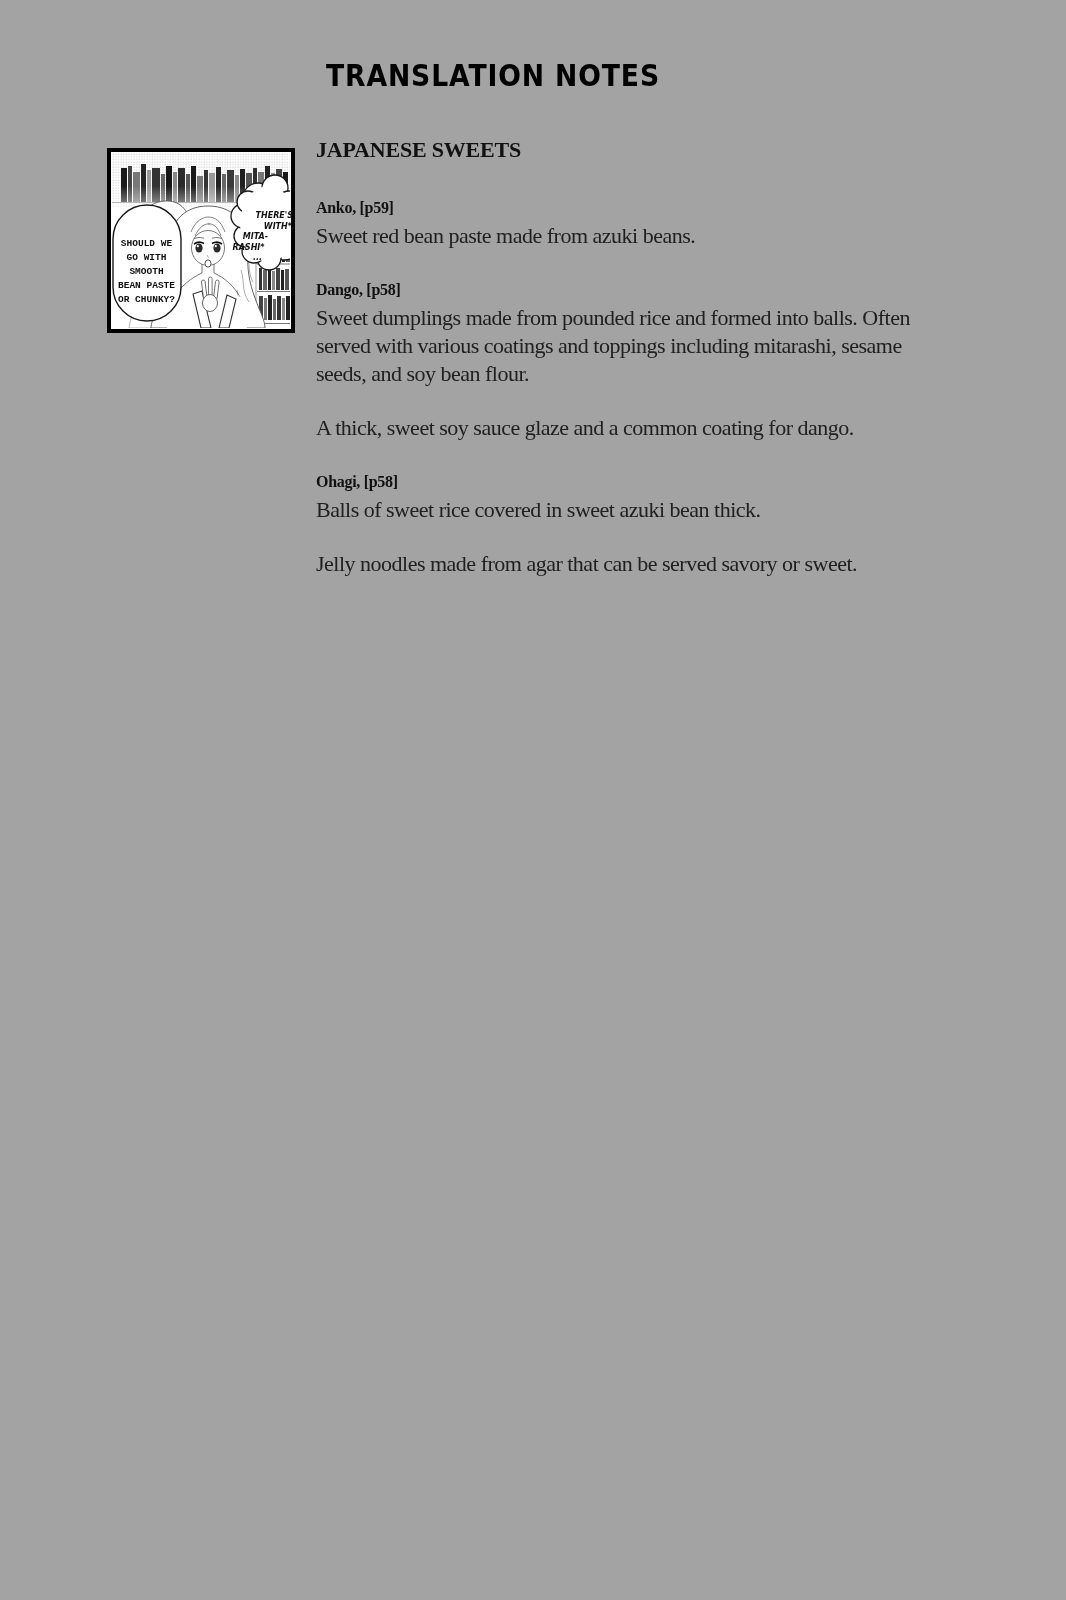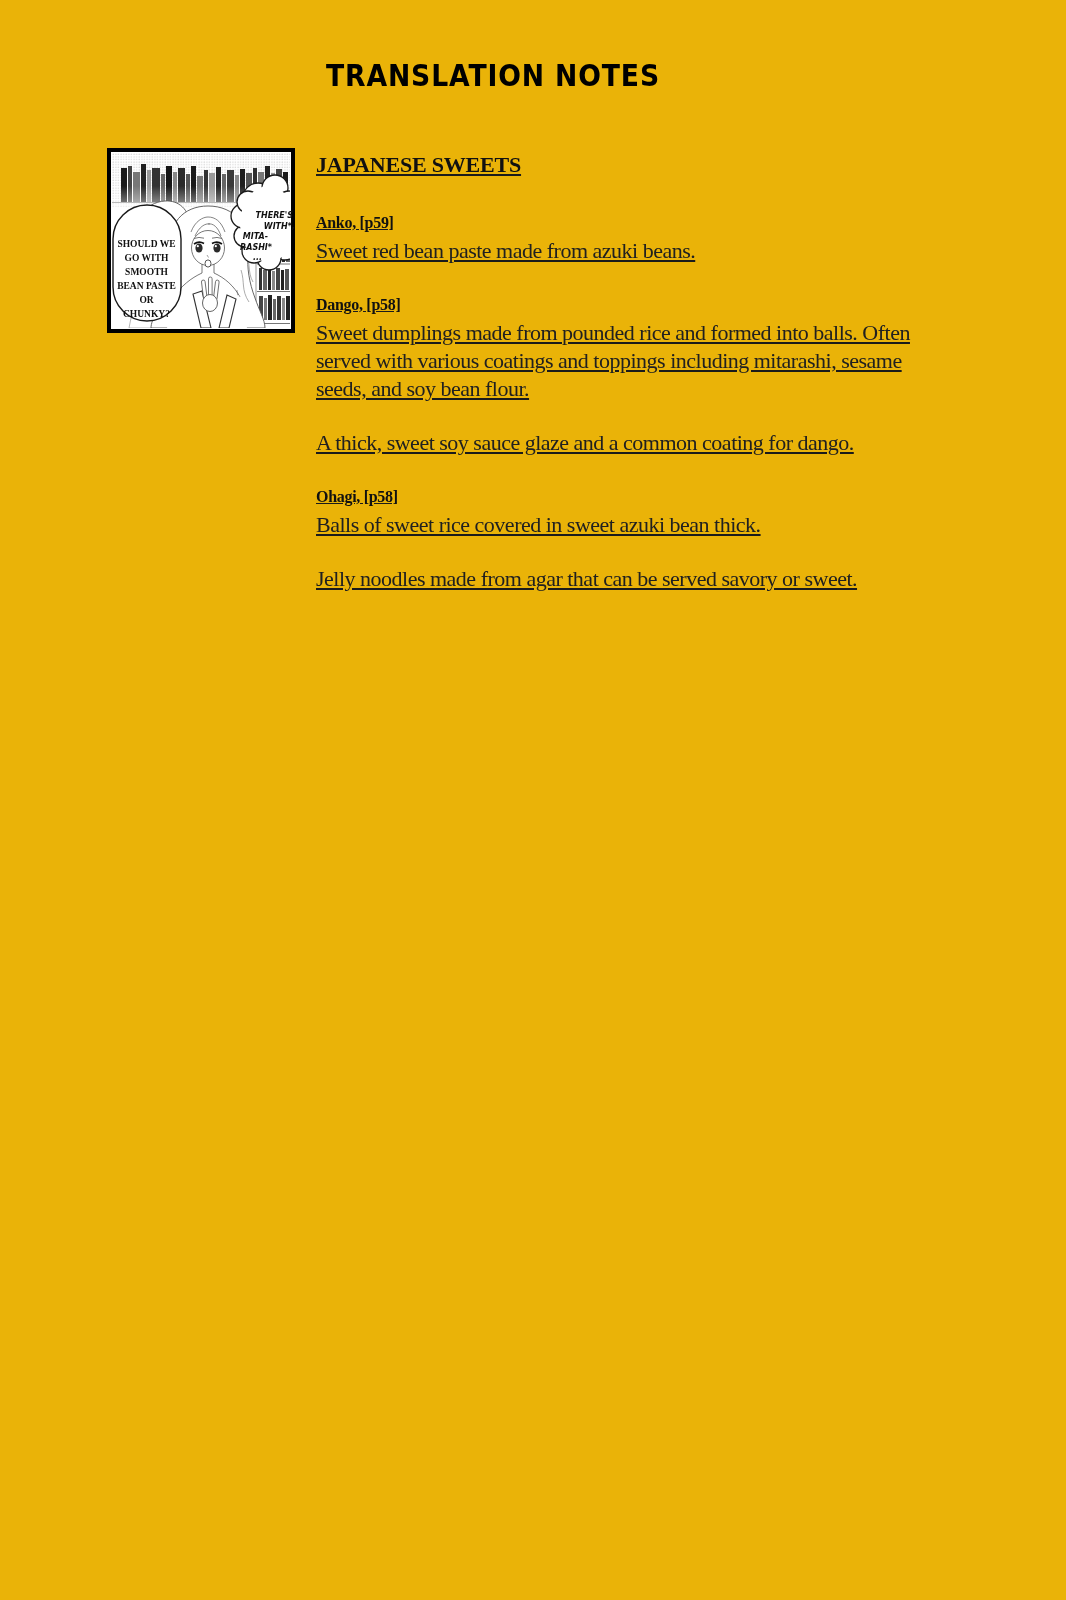--- a/index.html
+++ b/index.html
@@ -1,60 +1,59 @@
 <!DOCTYPE html>
 <html><head>
 <meta charset="utf-8">
 <style>
   * { margin:0; padding:0; box-sizing:border-box; }
   html,body { background:#ffffff; }
   .page {
     position:relative;
     width:1066px; height:1600px;
-    background:#eab308;
+    background:#a3a3a3;
     overflow:hidden;
     color:#1a1a1a;
   }
   .title {
     position:absolute; left:326px; top:58px;
     font-family:"DejaVu Sans", sans-serif;
     font-weight:700; font-size:31px; line-height:34px;
     letter-spacing:1px;
     transform:scaleX(.86); transform-origin:left top;
     color:#000;
     white-space:nowrap;
   }
   .panel {
     position:absolute; left:107px; top:148px;
     width:188px; height:185px;
     overflow:hidden;
   }
   .panel svg { position:absolute; left:0; top:0; }
   .bubble-text-left {
     position:absolute; left:9px; top:89px; width:61px;
-    font-family:Liberation Serif, serif;
+    font-family:Liberation Mono, monospace;
     font-weight:700; font-size:9.5px; line-height:14px;
     text-align:center; color:#111;
   }
   .bubble-text-right {
     position:absolute; left:118px; top:63px; width:72px;
     font-family:"DejaVu Sans", sans-serif;
     font-weight:700; font-style:italic; font-size:8px; line-height:10.5px;
     text-align:right; color:#111;
   }
   .bubble-text-right .r1 { padding-right:4px; }
   .bubble-text-right .r2 { padding-right:2px; }
   .bubble-text-right .r3 { padding-right:29px; }
-  .bubble-text-right .r4 { padding-right:25px; }
+  .bubble-text-right .r4 { padding-right:25px;text-align:center; }
   .bubble-text-right .r5 { padding-right:35px; }
   .notes {
-    position:absolute; left:316px; top:152px; width:632px;
+    position:absolute; left:316px; top:137px; width:632px;
     font-family:"Liberation Serif", serif;
     color:#1b1b1b;
-    text-decoration:underline;
   }
   .section-heading {
     font-family:"Liberation Serif", serif;
     font-weight:700; font-size:22px; line-height:26px;
     letter-spacing:-0.2px;
     margin:0 0 31px 0;
     color:#111;
   }
   .entry { margin-bottom:26px; }
   .entry .term {

